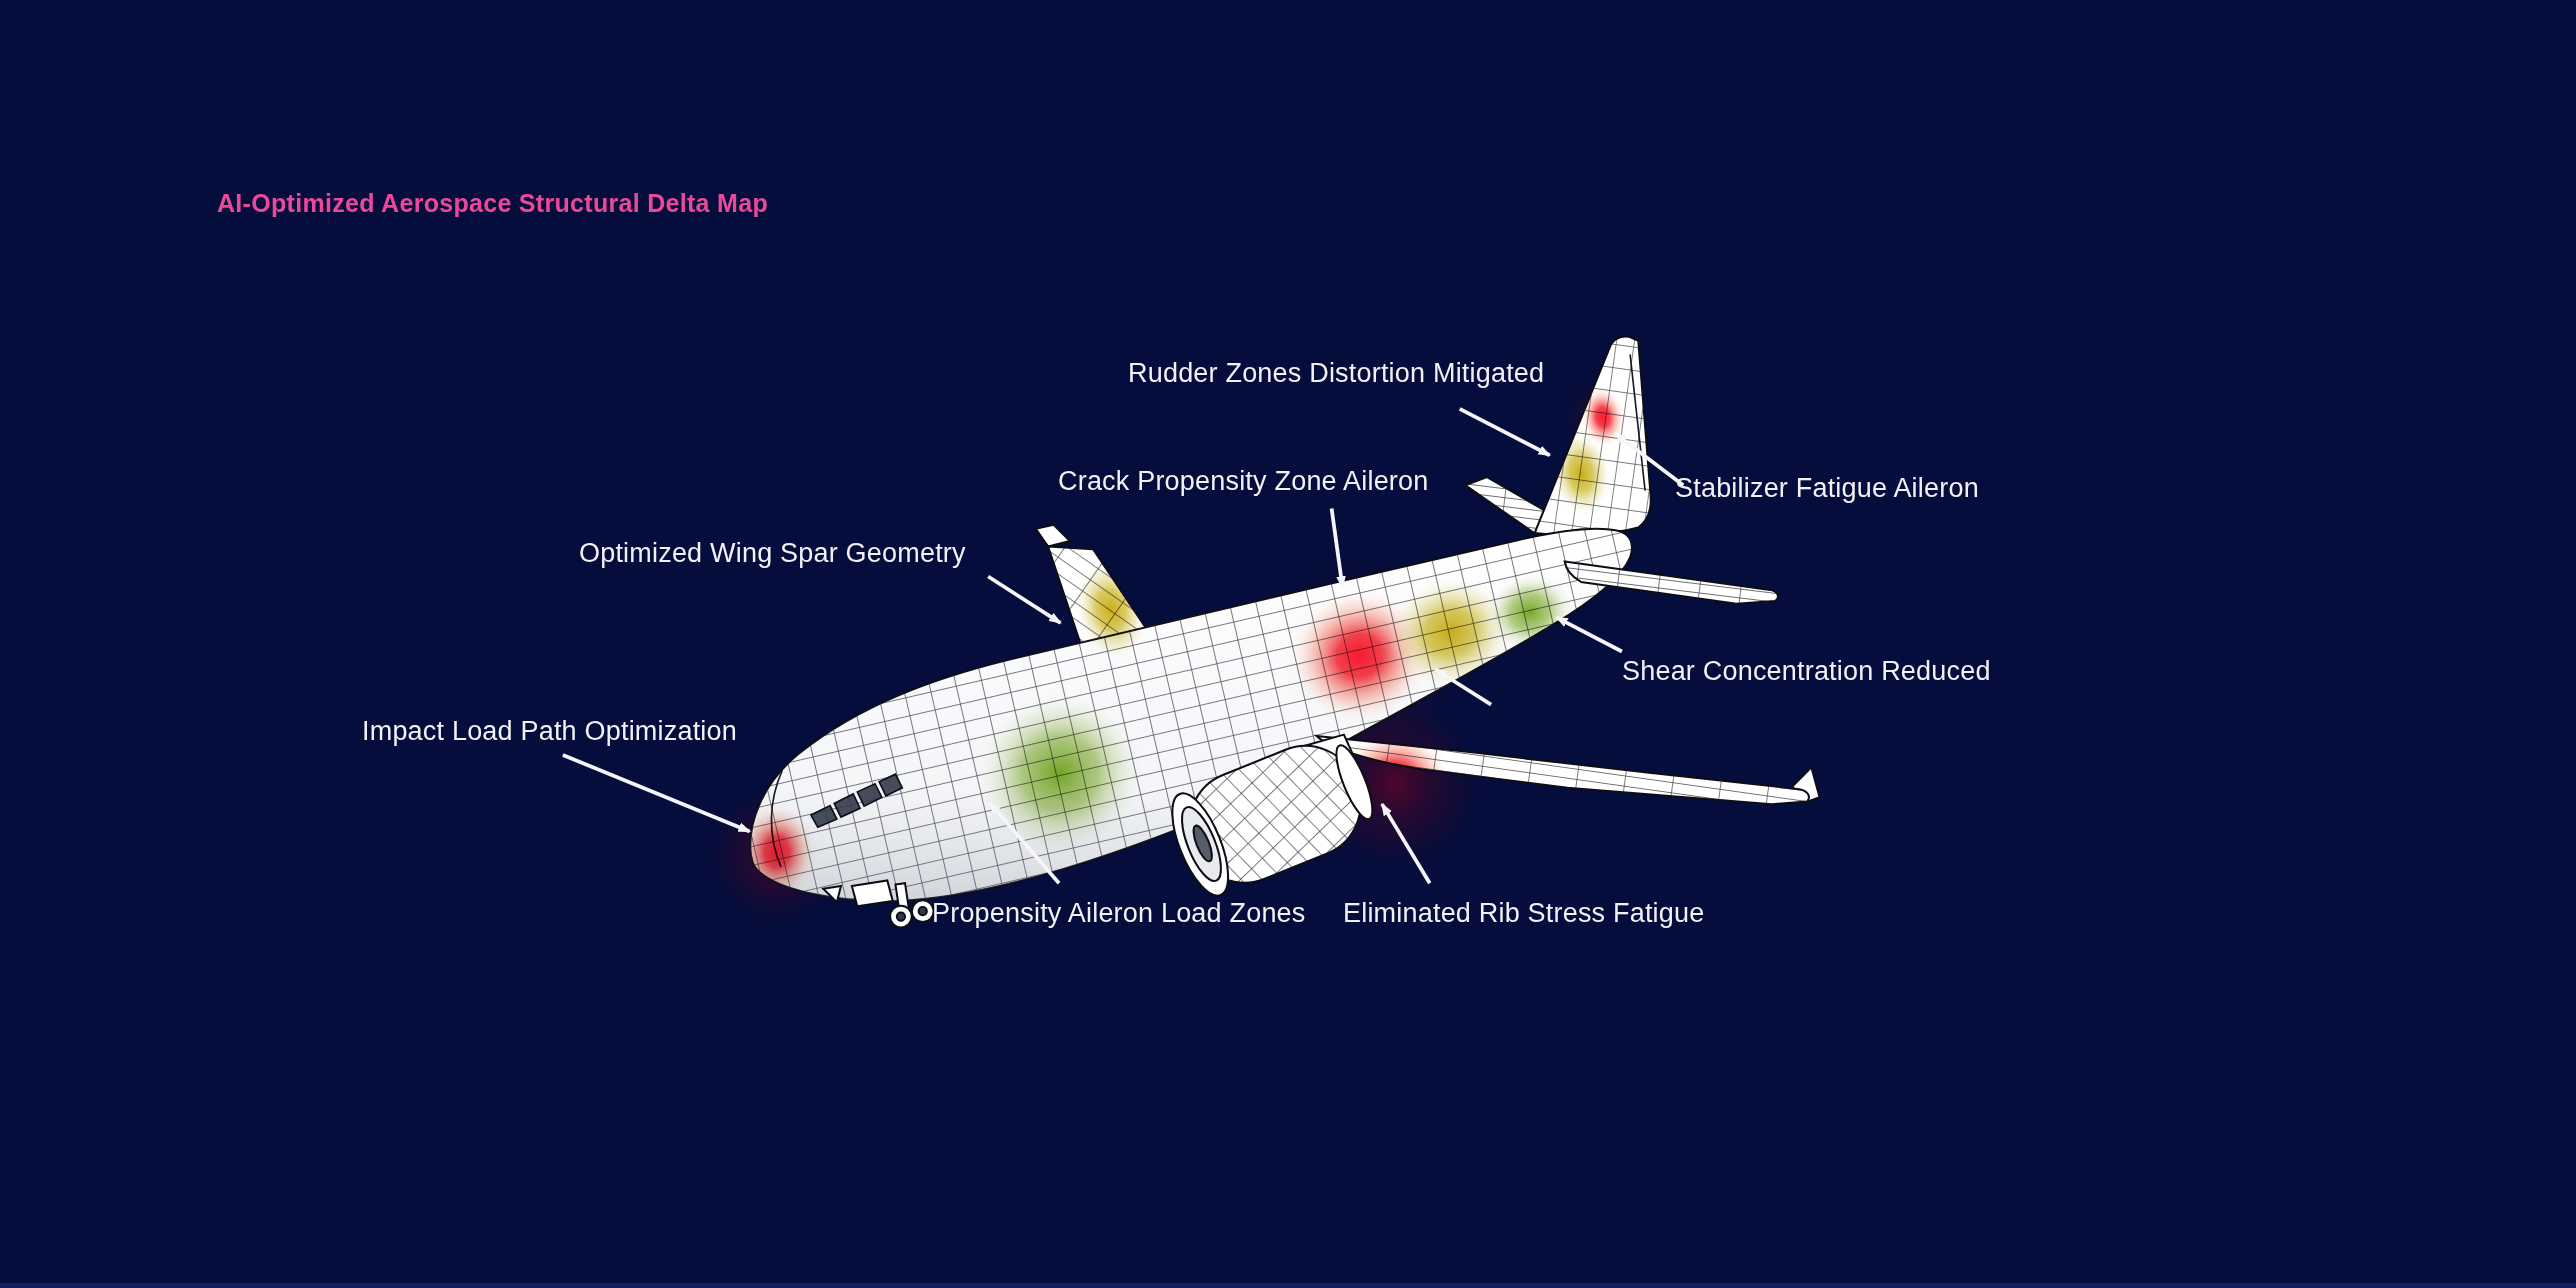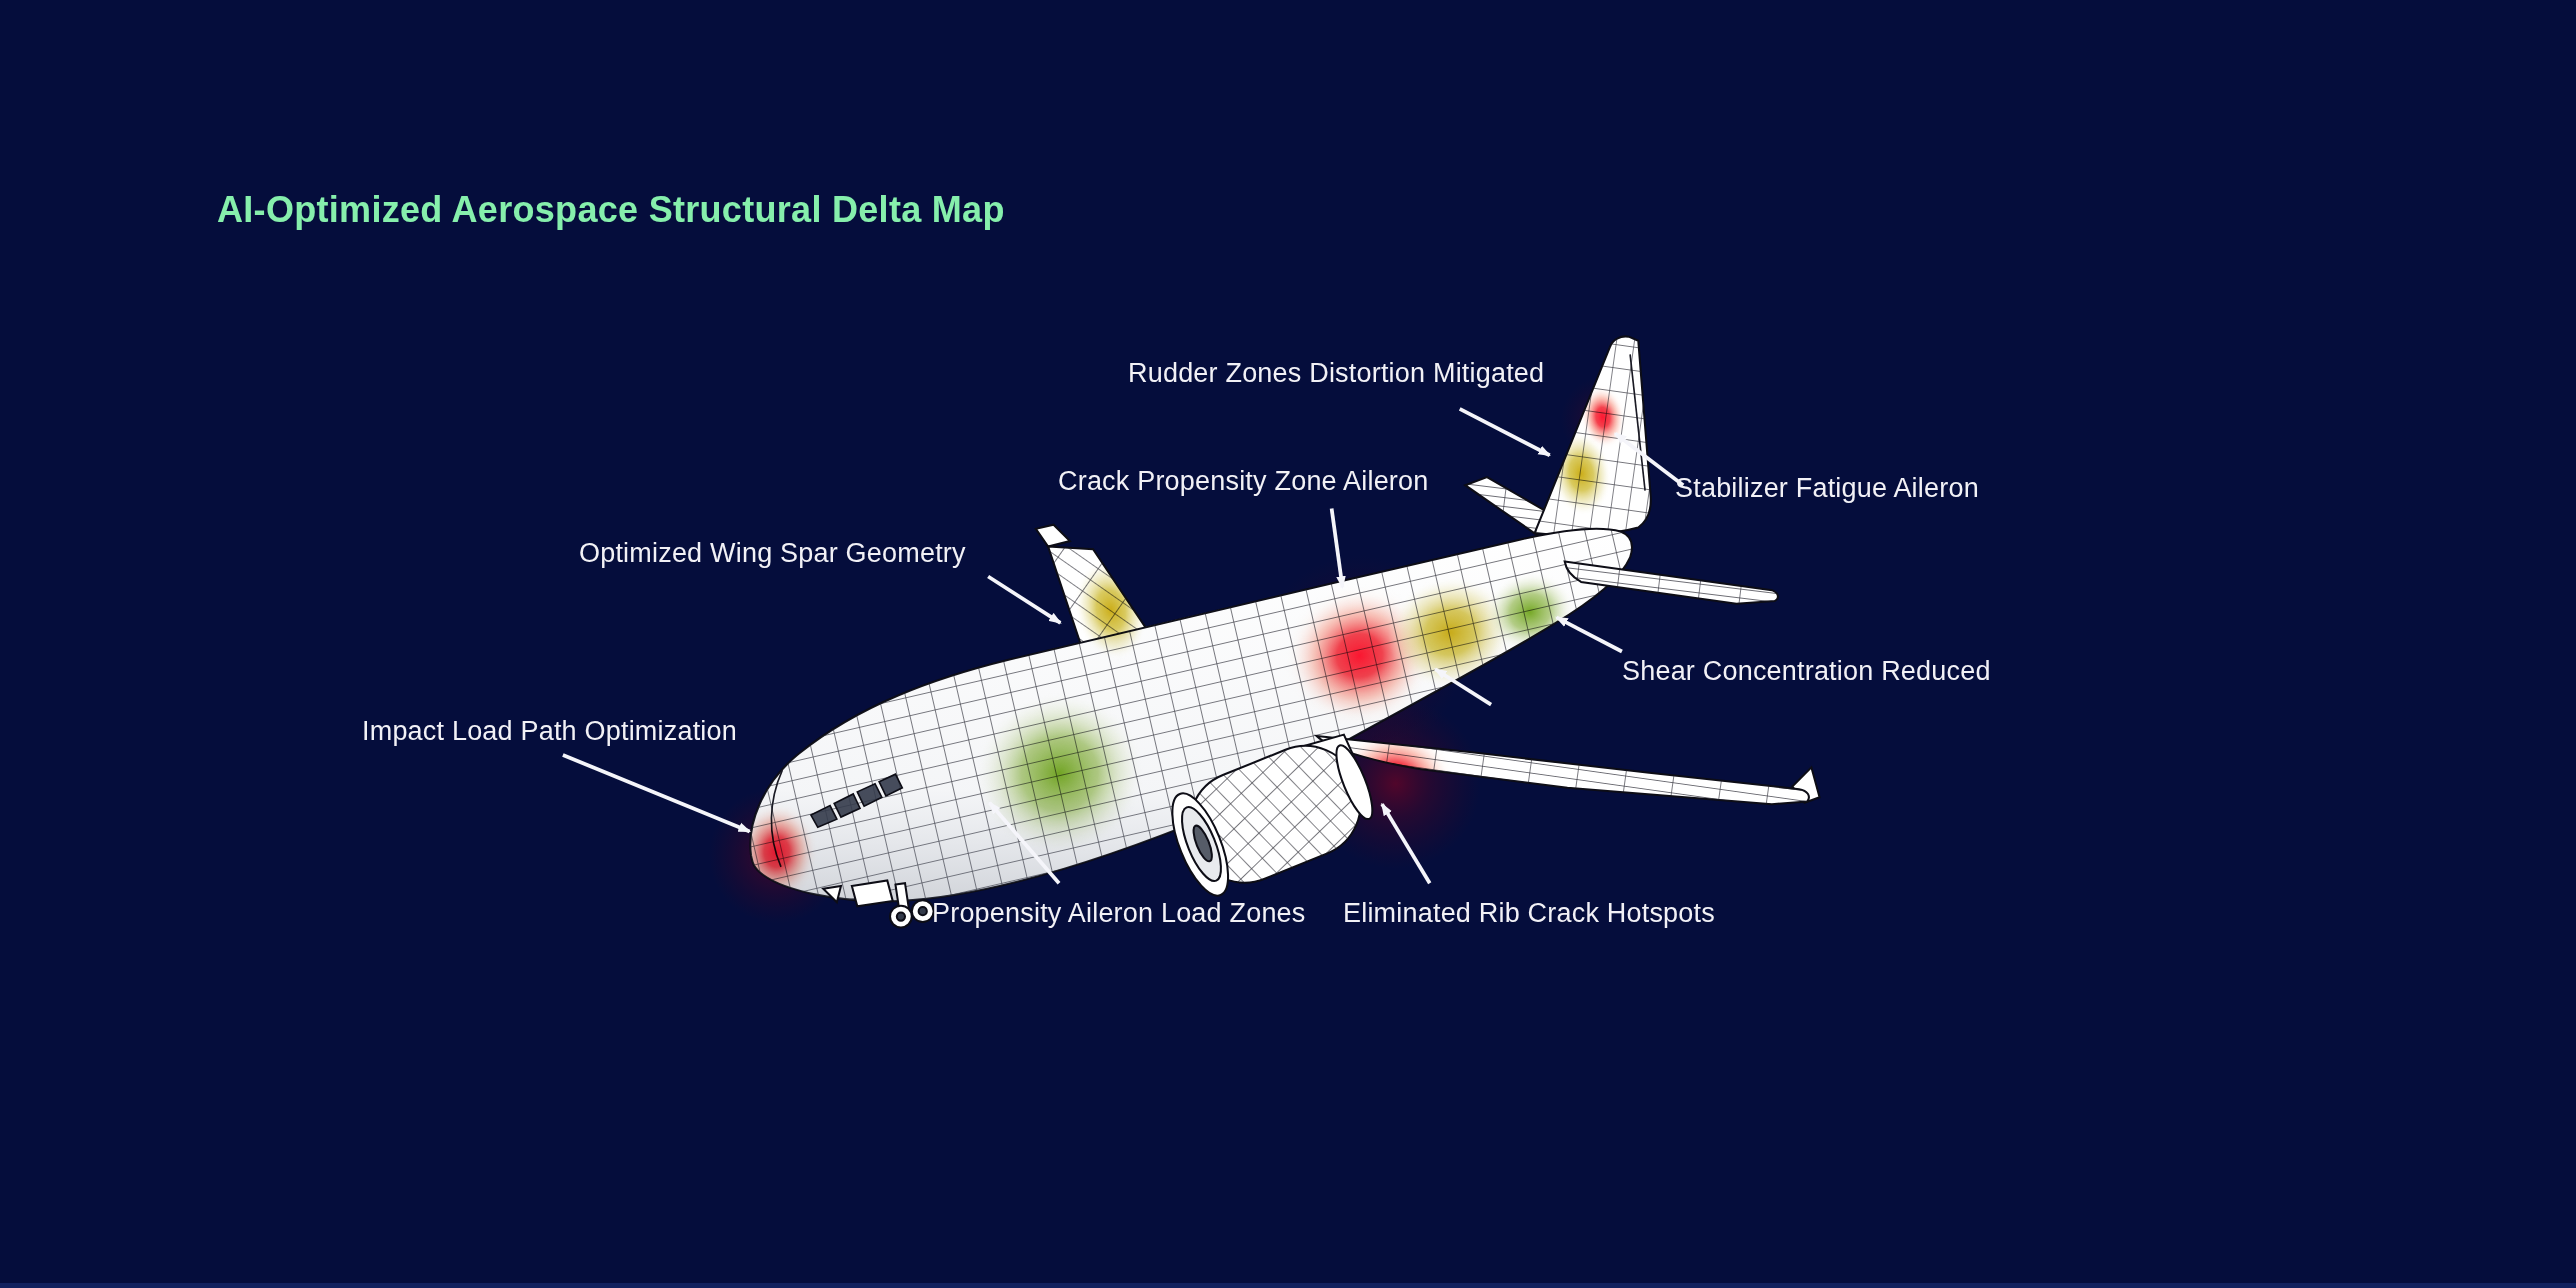--- a/index.html
+++ b/index.html
@@ -13,22 +13,22 @@
     width: 2576px; height: 1288px;
     background: #050d3c;
   }
   #bottom-edge {
     position: absolute; left: 0; bottom: 0;
     width: 100%; height: 4.8px;
     background: #12215e;
   }
   .title {
     position: absolute;
-    color: #86efac;
-    font-size: 36px;
+    color: #ec4899;
+    font-size: 25px;
     font-weight: bold;
     letter-spacing: 0.3px;
     white-space: nowrap;
   }
   .lbl {
     position: absolute;
     color: #f2f1f6;
     font-size: 27px;
     font-weight: 400;
     letter-spacing: 0.2px;
@@ -208,17 +208,17 @@
   </svg>
 
   <div class="title" style="left:217px; top:189px">AI-Optimized Aerospace Structural Delta Map</div>
   <div class="lbl" style="left:1128px; top:358px">Rudder Zones Distortion Mitigated</div>
   <div class="lbl" style="left:1675px; top:473px">Stabilizer Fatigue Aileron</div>
   <div class="lbl" style="left:1058px; top:466px">Crack Propensity Zone Aileron</div>
   <div class="lbl" style="left:579px;  top:538px">Optimized Wing Spar Geometry</div>
   <div class="lbl" style="left:1622px; top:656px">Shear Concentration Reduced</div>
   <div class="lbl" style="left:362px;  top:716px">Impact Load Path Optimization</div>
   <div class="lbl" style="left:932px; top:898px">Propensity Aileron Load Zones</div>
-  <div class="lbl" style="left:1343px; top:898px">Eliminated Rib Crack Hotspots</div>
+  <div class="lbl" style="left:1343px; top:898px">Eliminated Rib Stress Fatigue</div>
 
   <div id="bottom-edge"></div>
 </div>
 
 
 </body></html>

